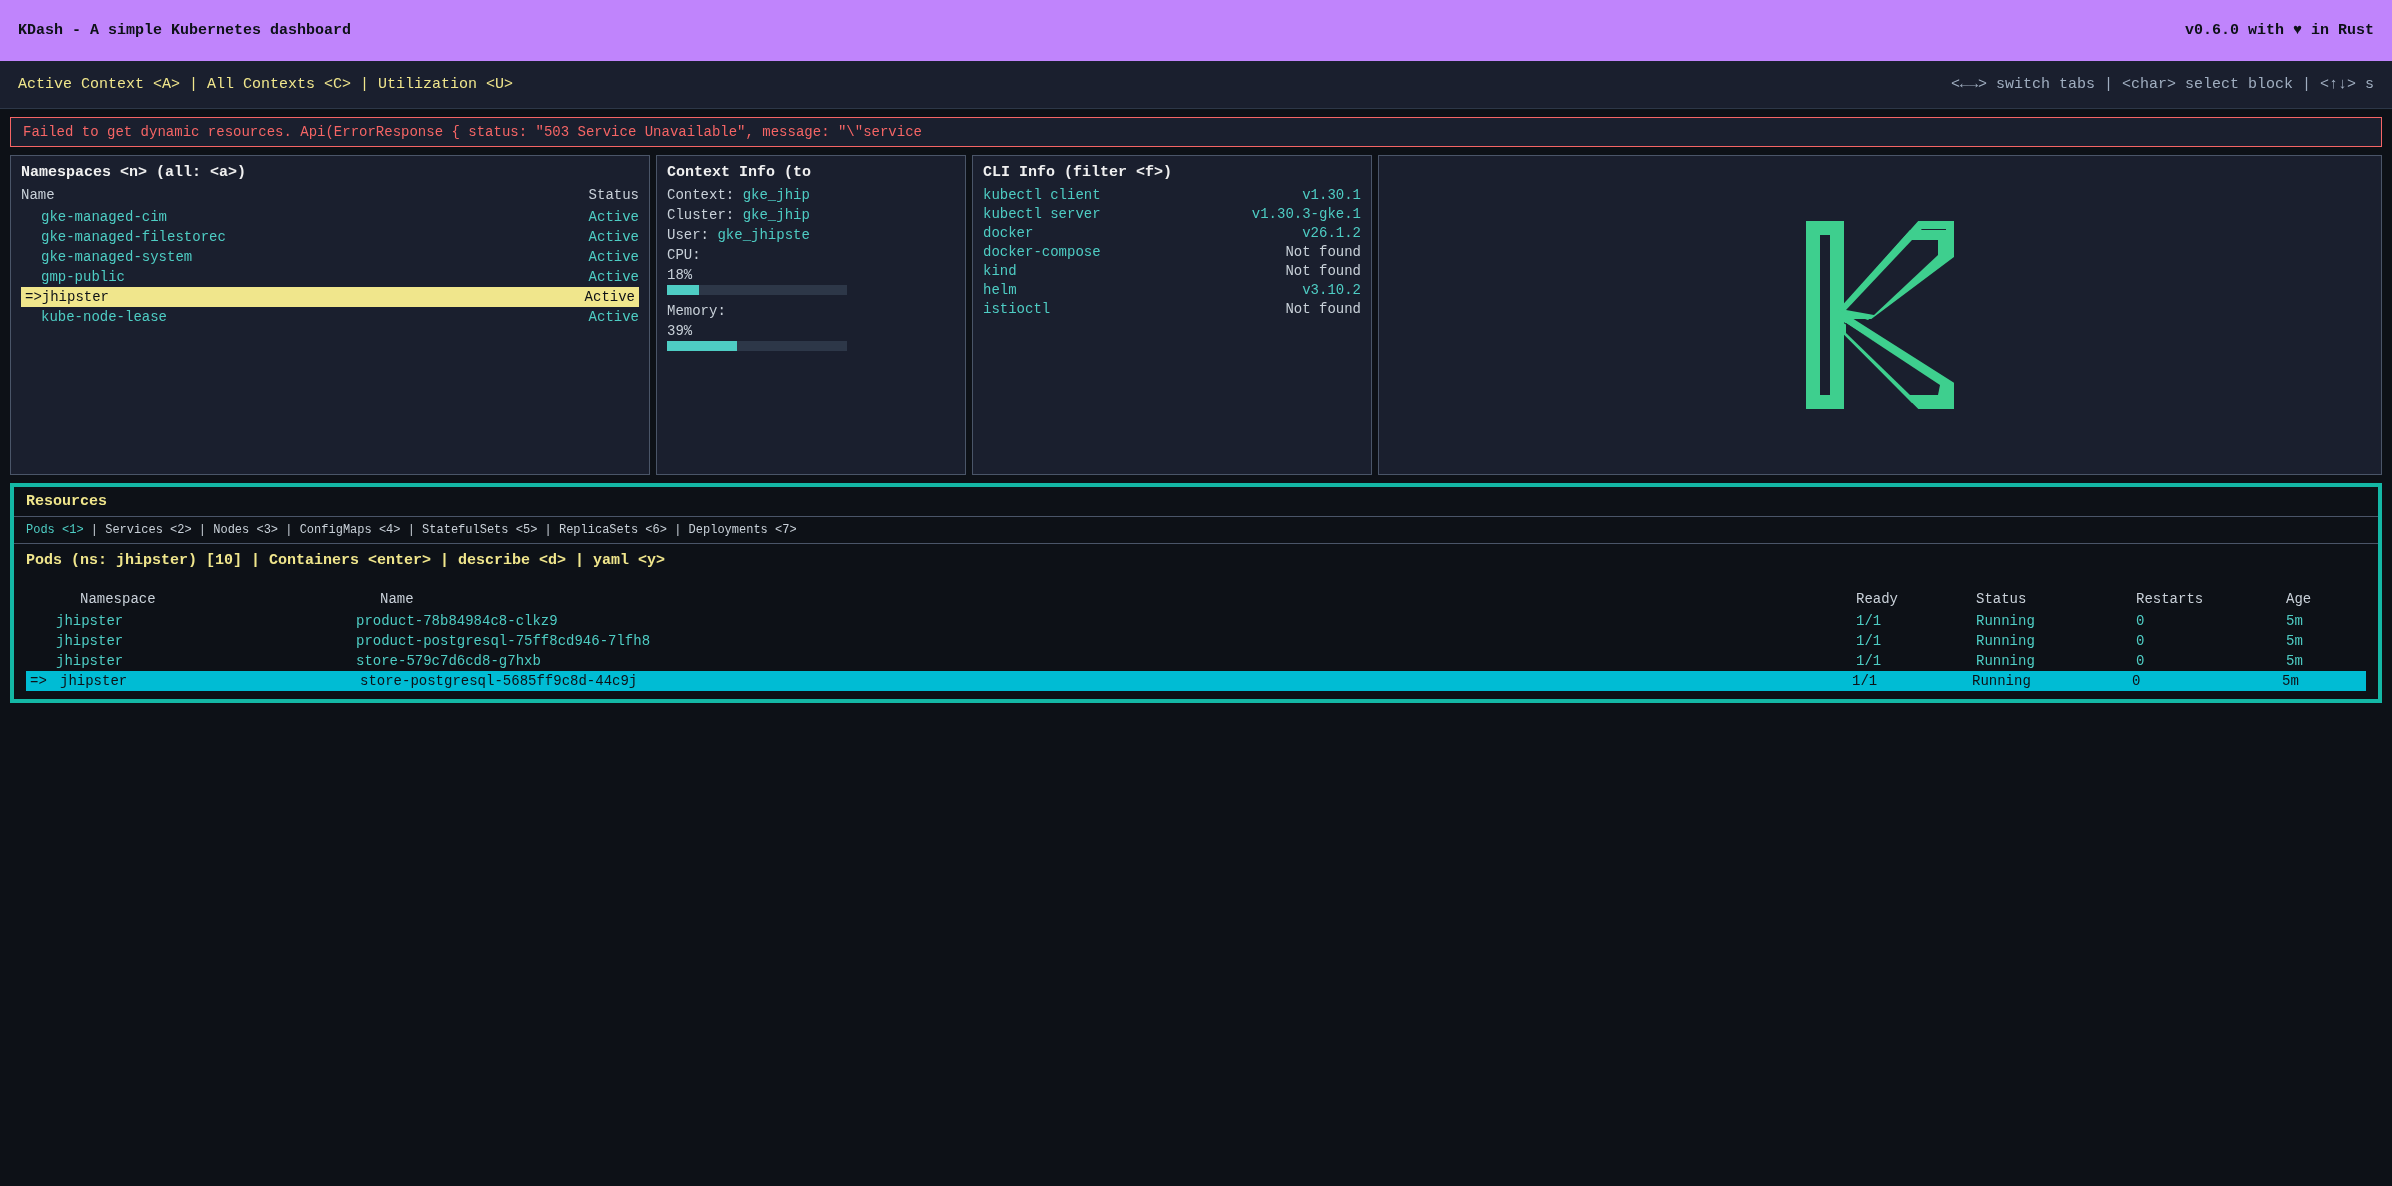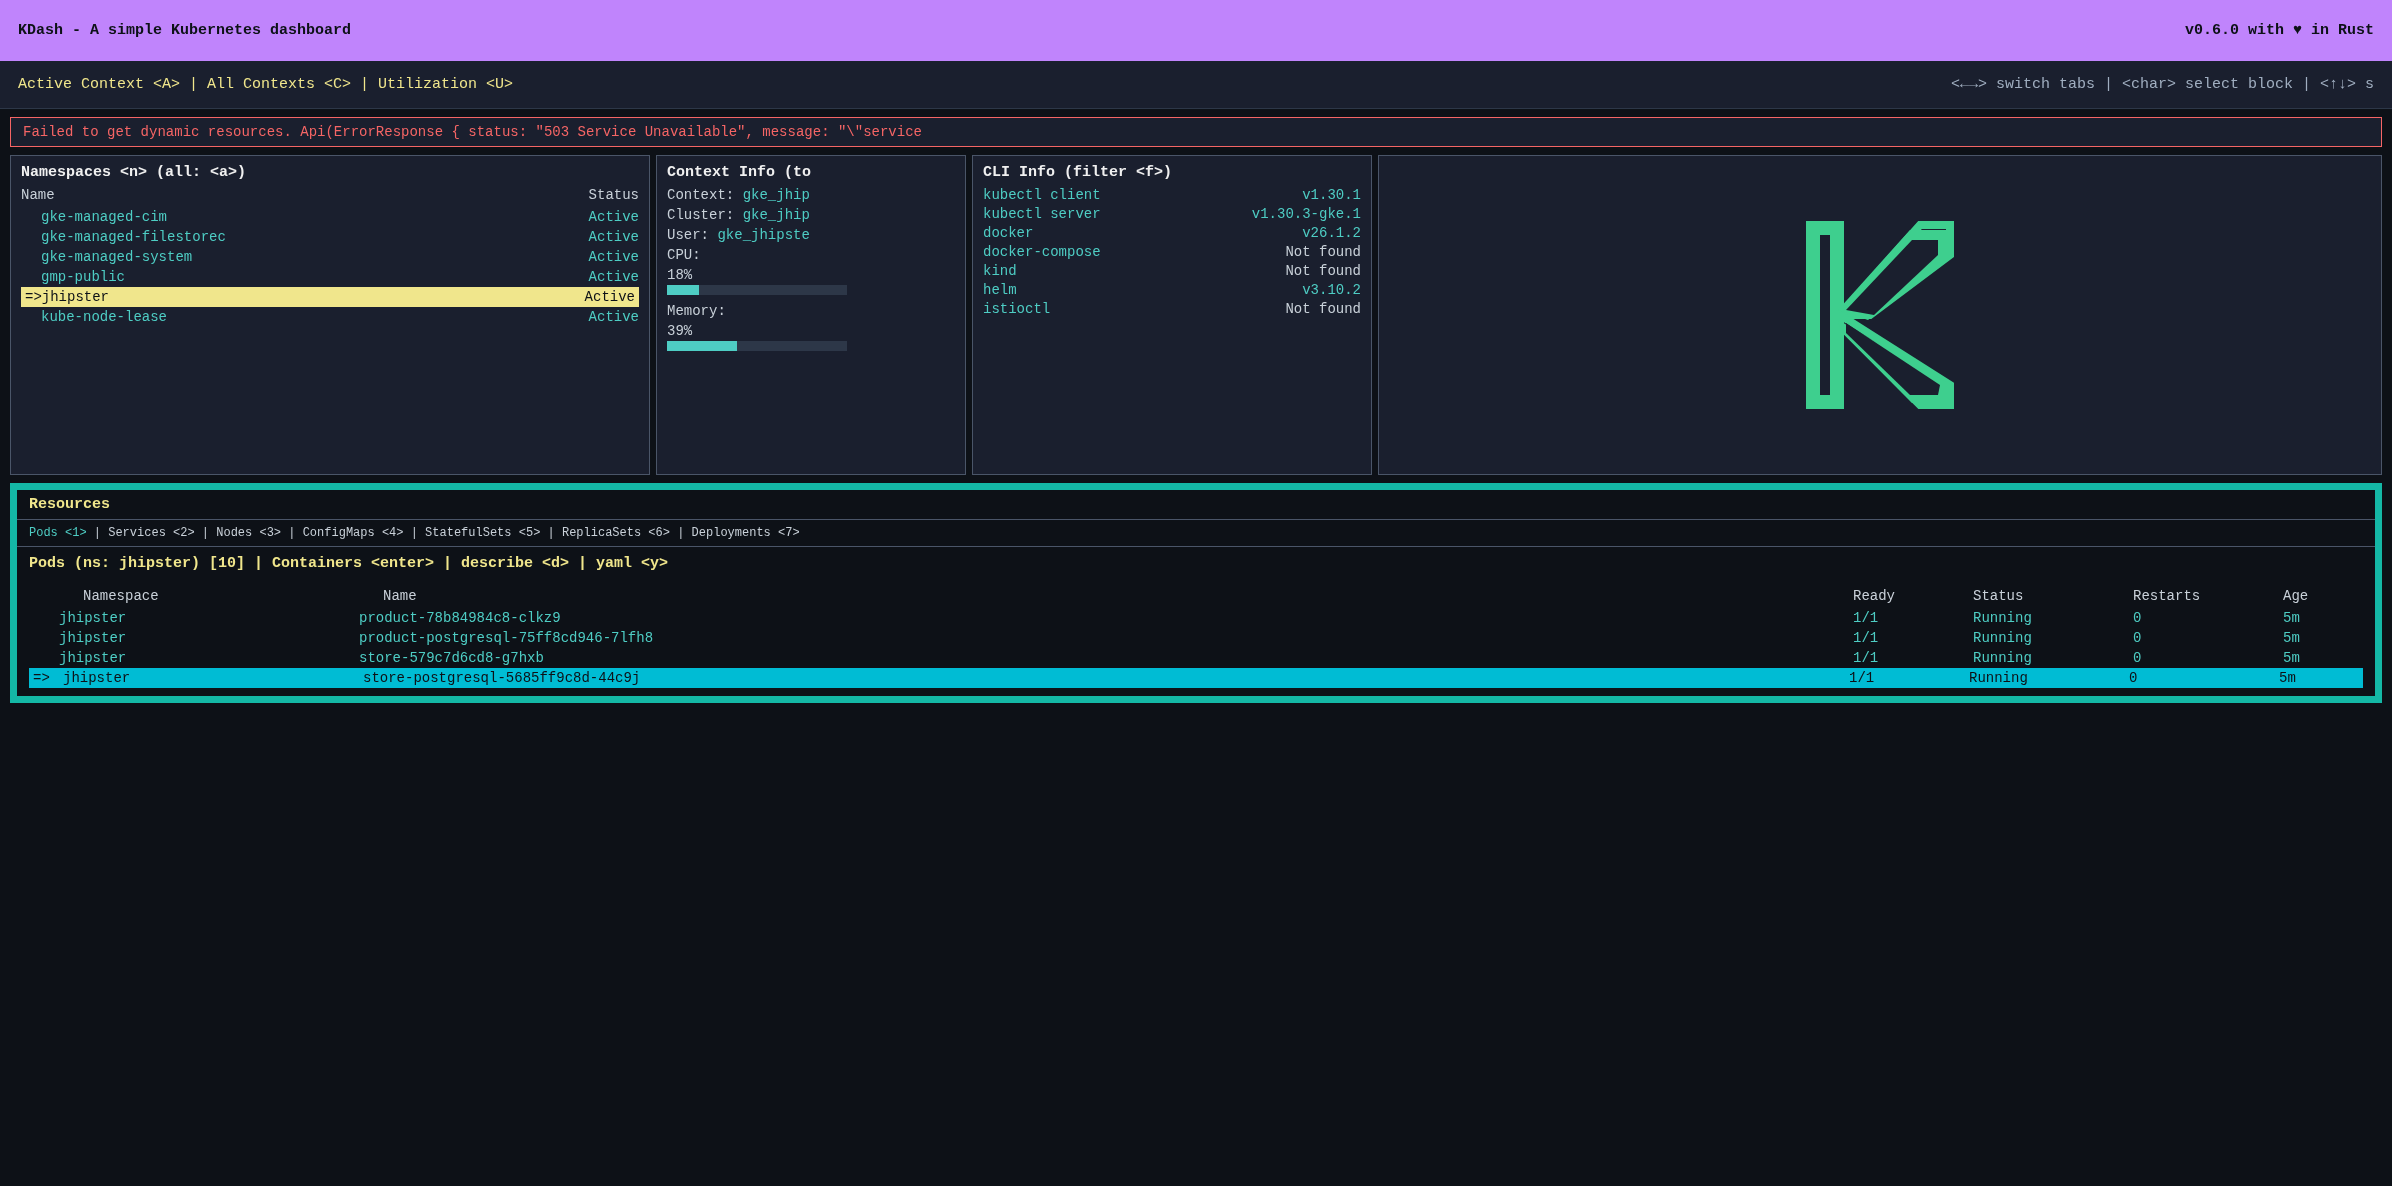--- a/index.html
+++ b/index.html
@@ -157,21 +157,21 @@
     }
     .k-logo {
       position: relative;
       width: 160px;
       height: 200px;
     }
 
     
     .resources-section {
       margin: 4px 10px 0 10px;
-      border: 7px solid #14b8a6;
+      border: 4px solid #14b8a6;
       padding: 0;
     }
     .resources-title-bar {
       padding: 6px 12px;
       color: #f0e68c;
       font-weight: bold;
       font-size: 15px;
       border-bottom: 1px solid #4a5568;
     }
     .resources-tabs {
@@ -182,21 +182,21 @@
     }
 
     
     .pods-section {
       padding: 8px 12px;
     }
     .pods-title-bar {
       color: #f0e68c;
       font-weight: bold;
       font-size: 15px;
-      margin-bottom: 16px;
+      margin-bottom: 22px;
     }
     .pods-table-header {
       display: flex;
       color: #c9d1d9;
       font-size: 14px;
       margin-bottom: 4px;
       padding-left: 30px;
     }
     .pods-table-header .col-ns { flex: 0 0 300px; margin-left: 24px; }
     .pods-table-header .col-name { flex: 1; }

